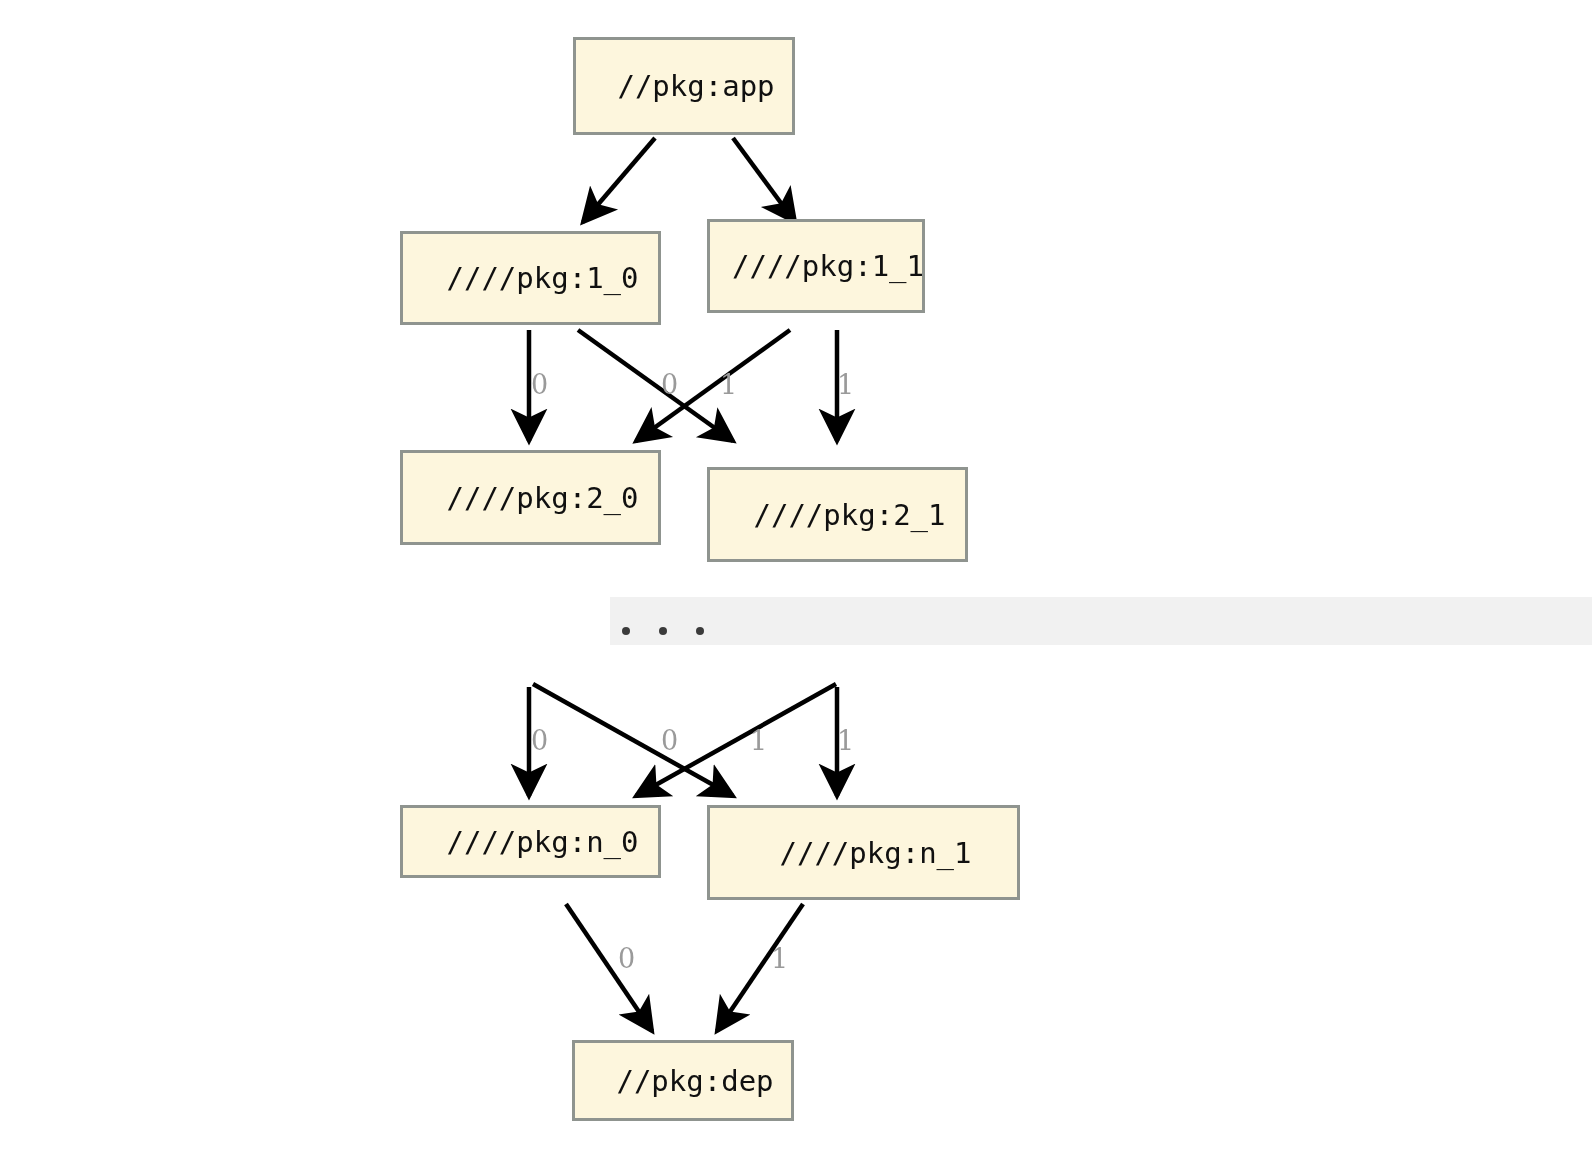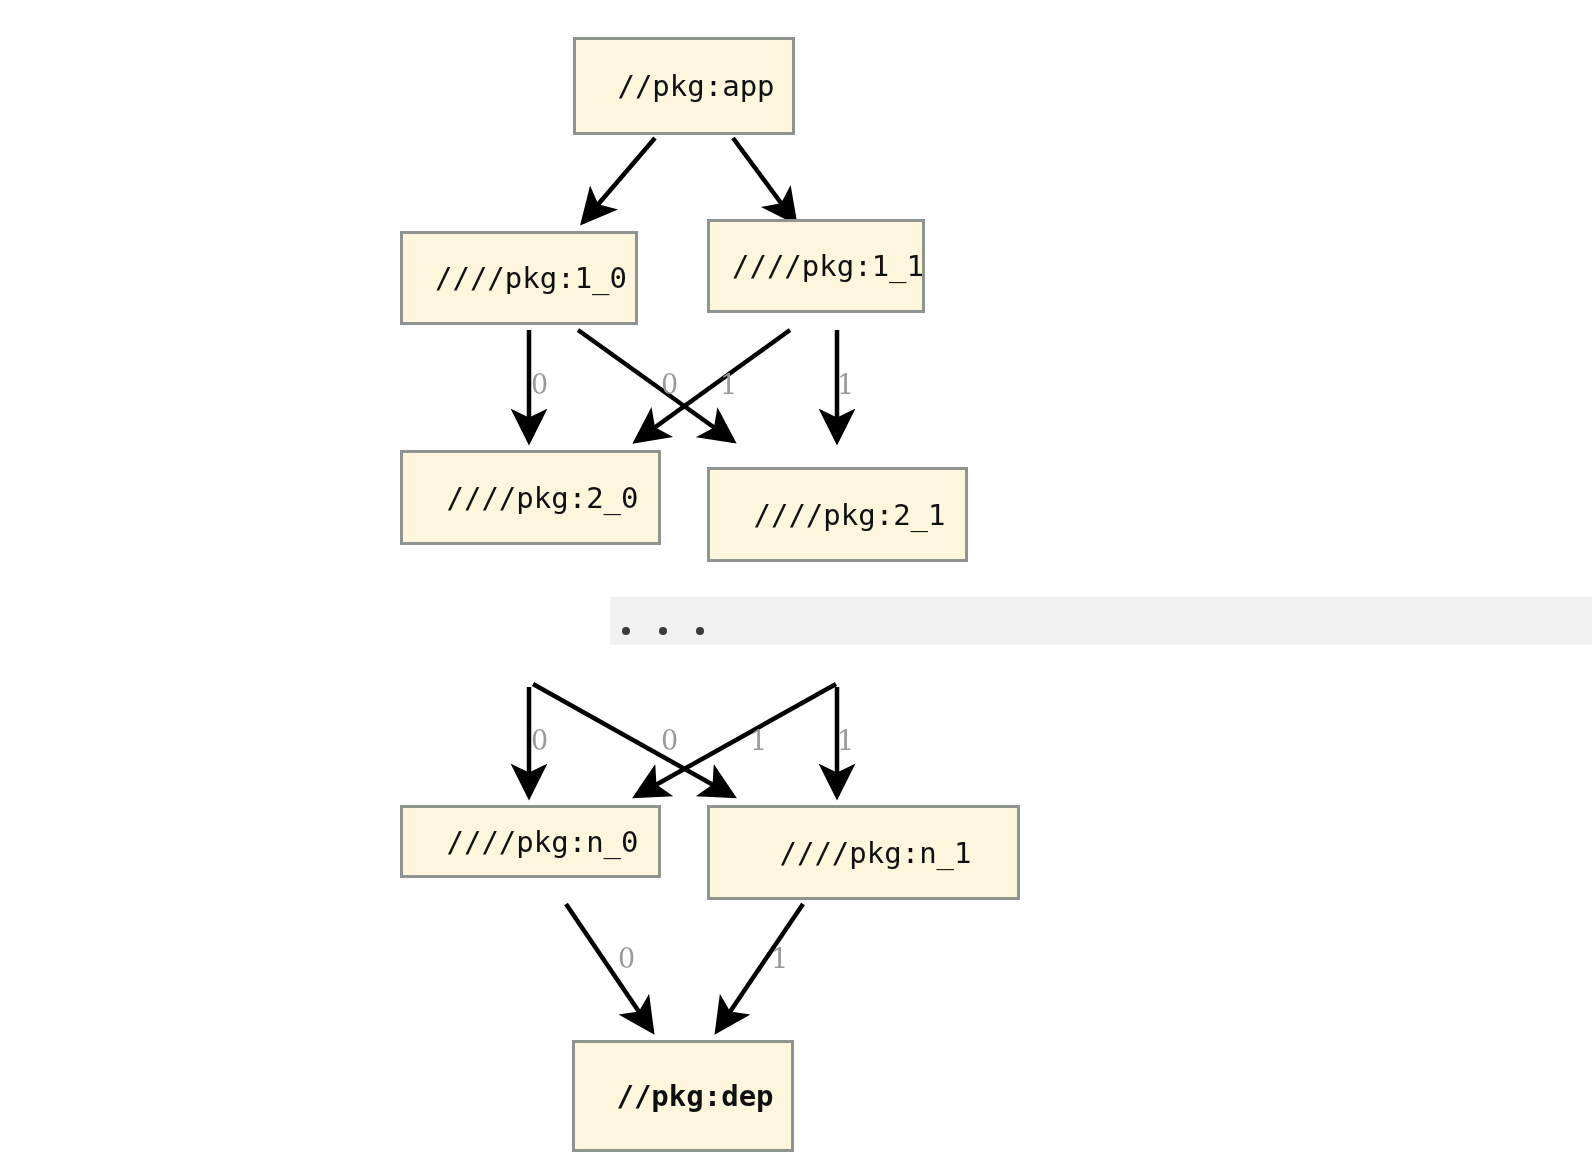--- a/index.html
+++ b/index.html
@@ -96,21 +96,21 @@
 
   <line x1="566" y1="904" x2="652" y2="1031" stroke="#000000" stroke-width="4.5" marker-end="url(#arrowhead)"></line>
 
   <line x1="803" y1="904" x2="717" y2="1031" stroke="#000000" stroke-width="4.5" marker-end="url(#arrowhead)"></line>
 </svg>
 
 <div class="node-box" style="left:573px; top:37px; width:222px; height:98px;">
   <span>//pkg:app</span>
 </div>
 
-<div class="node-box" style="left:400px; top:231px; width:238px; height:94px;">
+<div class="node-box" style="left:400px; top:231px; width:261px; height:94px;">
   <span>////pkg:1_0</span>
 </div>
 
 <div class="node-box" style="left:707px; top:219px; width:218px; height:94px;">
   <span>////pkg:1_1</span>
 </div>
 
 <div class="node-box" style="left:400px; top:450px; width:261px; height:95px;text-align:center;">
   <span>////pkg:2_0</span>
 </div>
@@ -120,21 +120,21 @@
 </div>
 
 <div class="node-box" style="left:400px; top:805px; width:261px; height:73px;">
   <span>////pkg:n_0</span>
 </div>
 
 <div class="node-box" style="left:707px; top:805px; width:313px; height:95px;">
   <span>////pkg:n_1</span>
 </div>
 
-<div class="node-box" style="left:572px; top:1040px; width:222px; height:112px;font-weight:bold;">
+<div class="node-box" style="left:572px; top:1040px; width:222px; height:81px;">
   <span>//pkg:dep</span>
 </div>
 
 <div class="edge-label" style="left:531px; top:371px;">0</div>
 <div class="edge-label" style="left:661px; top:371px;">0</div>
 <div class="edge-label" style="left:720px; top:371px;">1</div>
 <div class="edge-label" style="left:837px; top:371px;">1</div>
 
 <div class="edge-label" style="left:531px; top:727px;">0</div>
 <div class="edge-label" style="left:661px; top:727px;">0</div>

